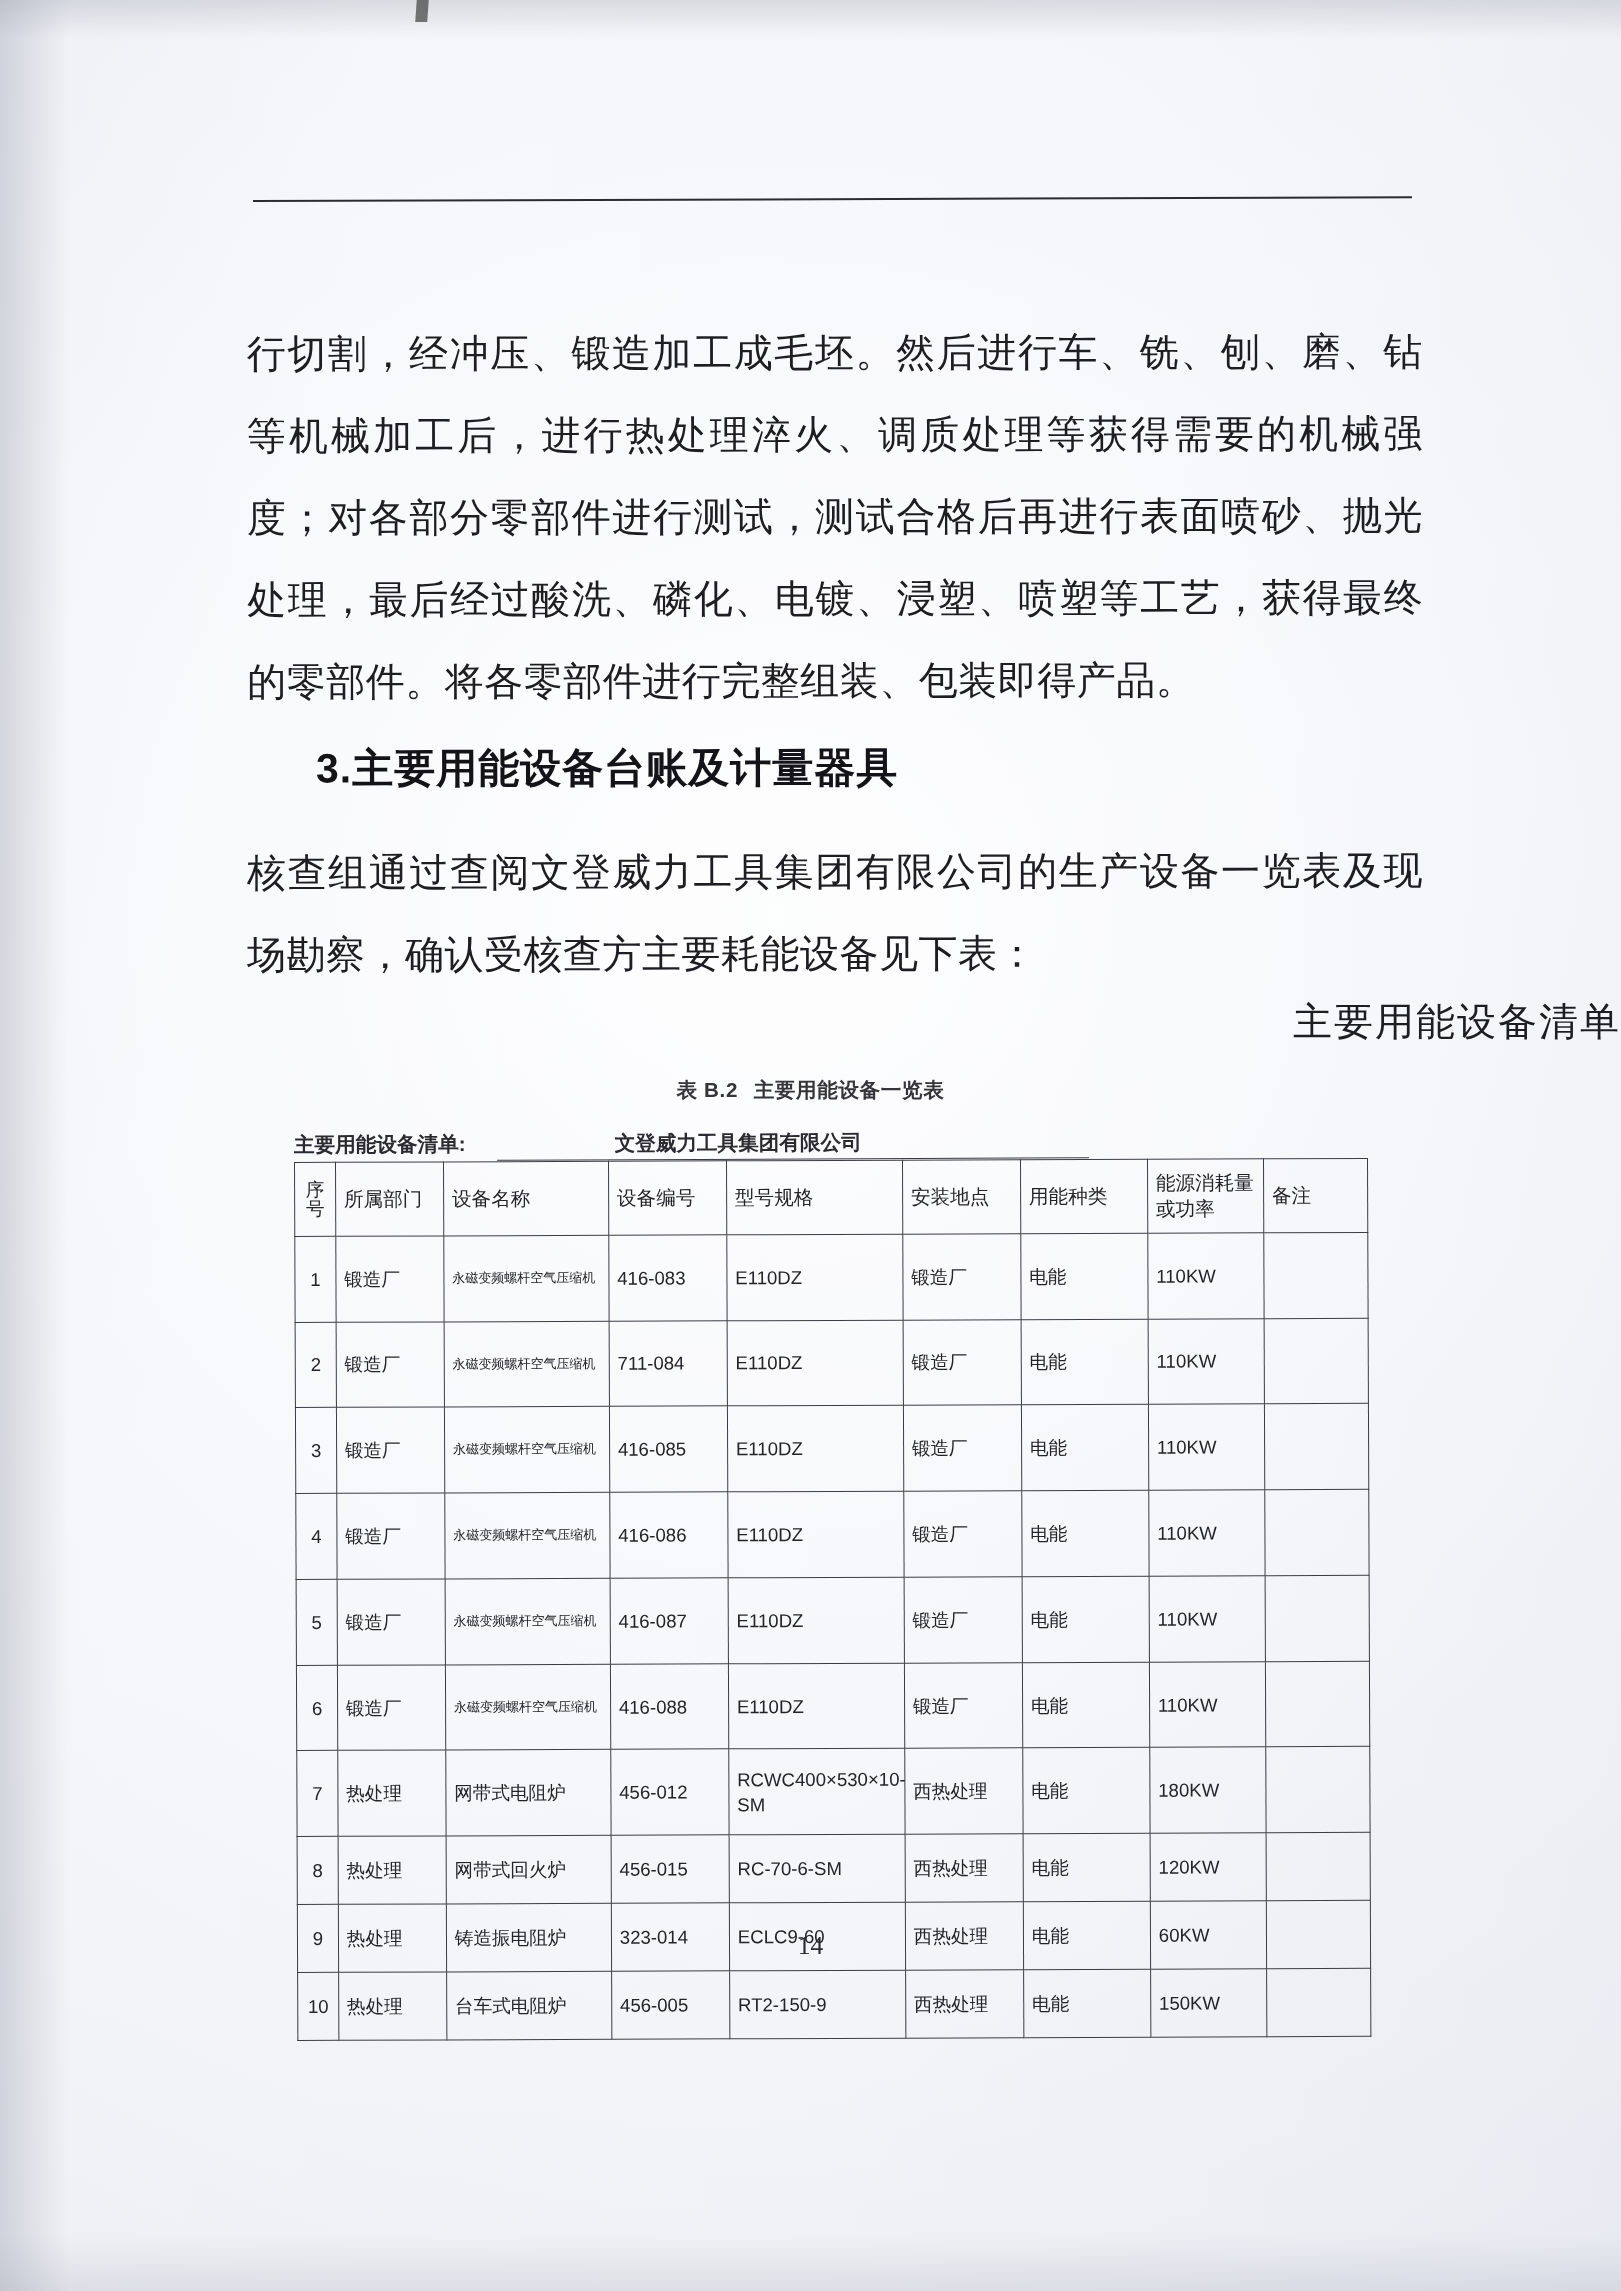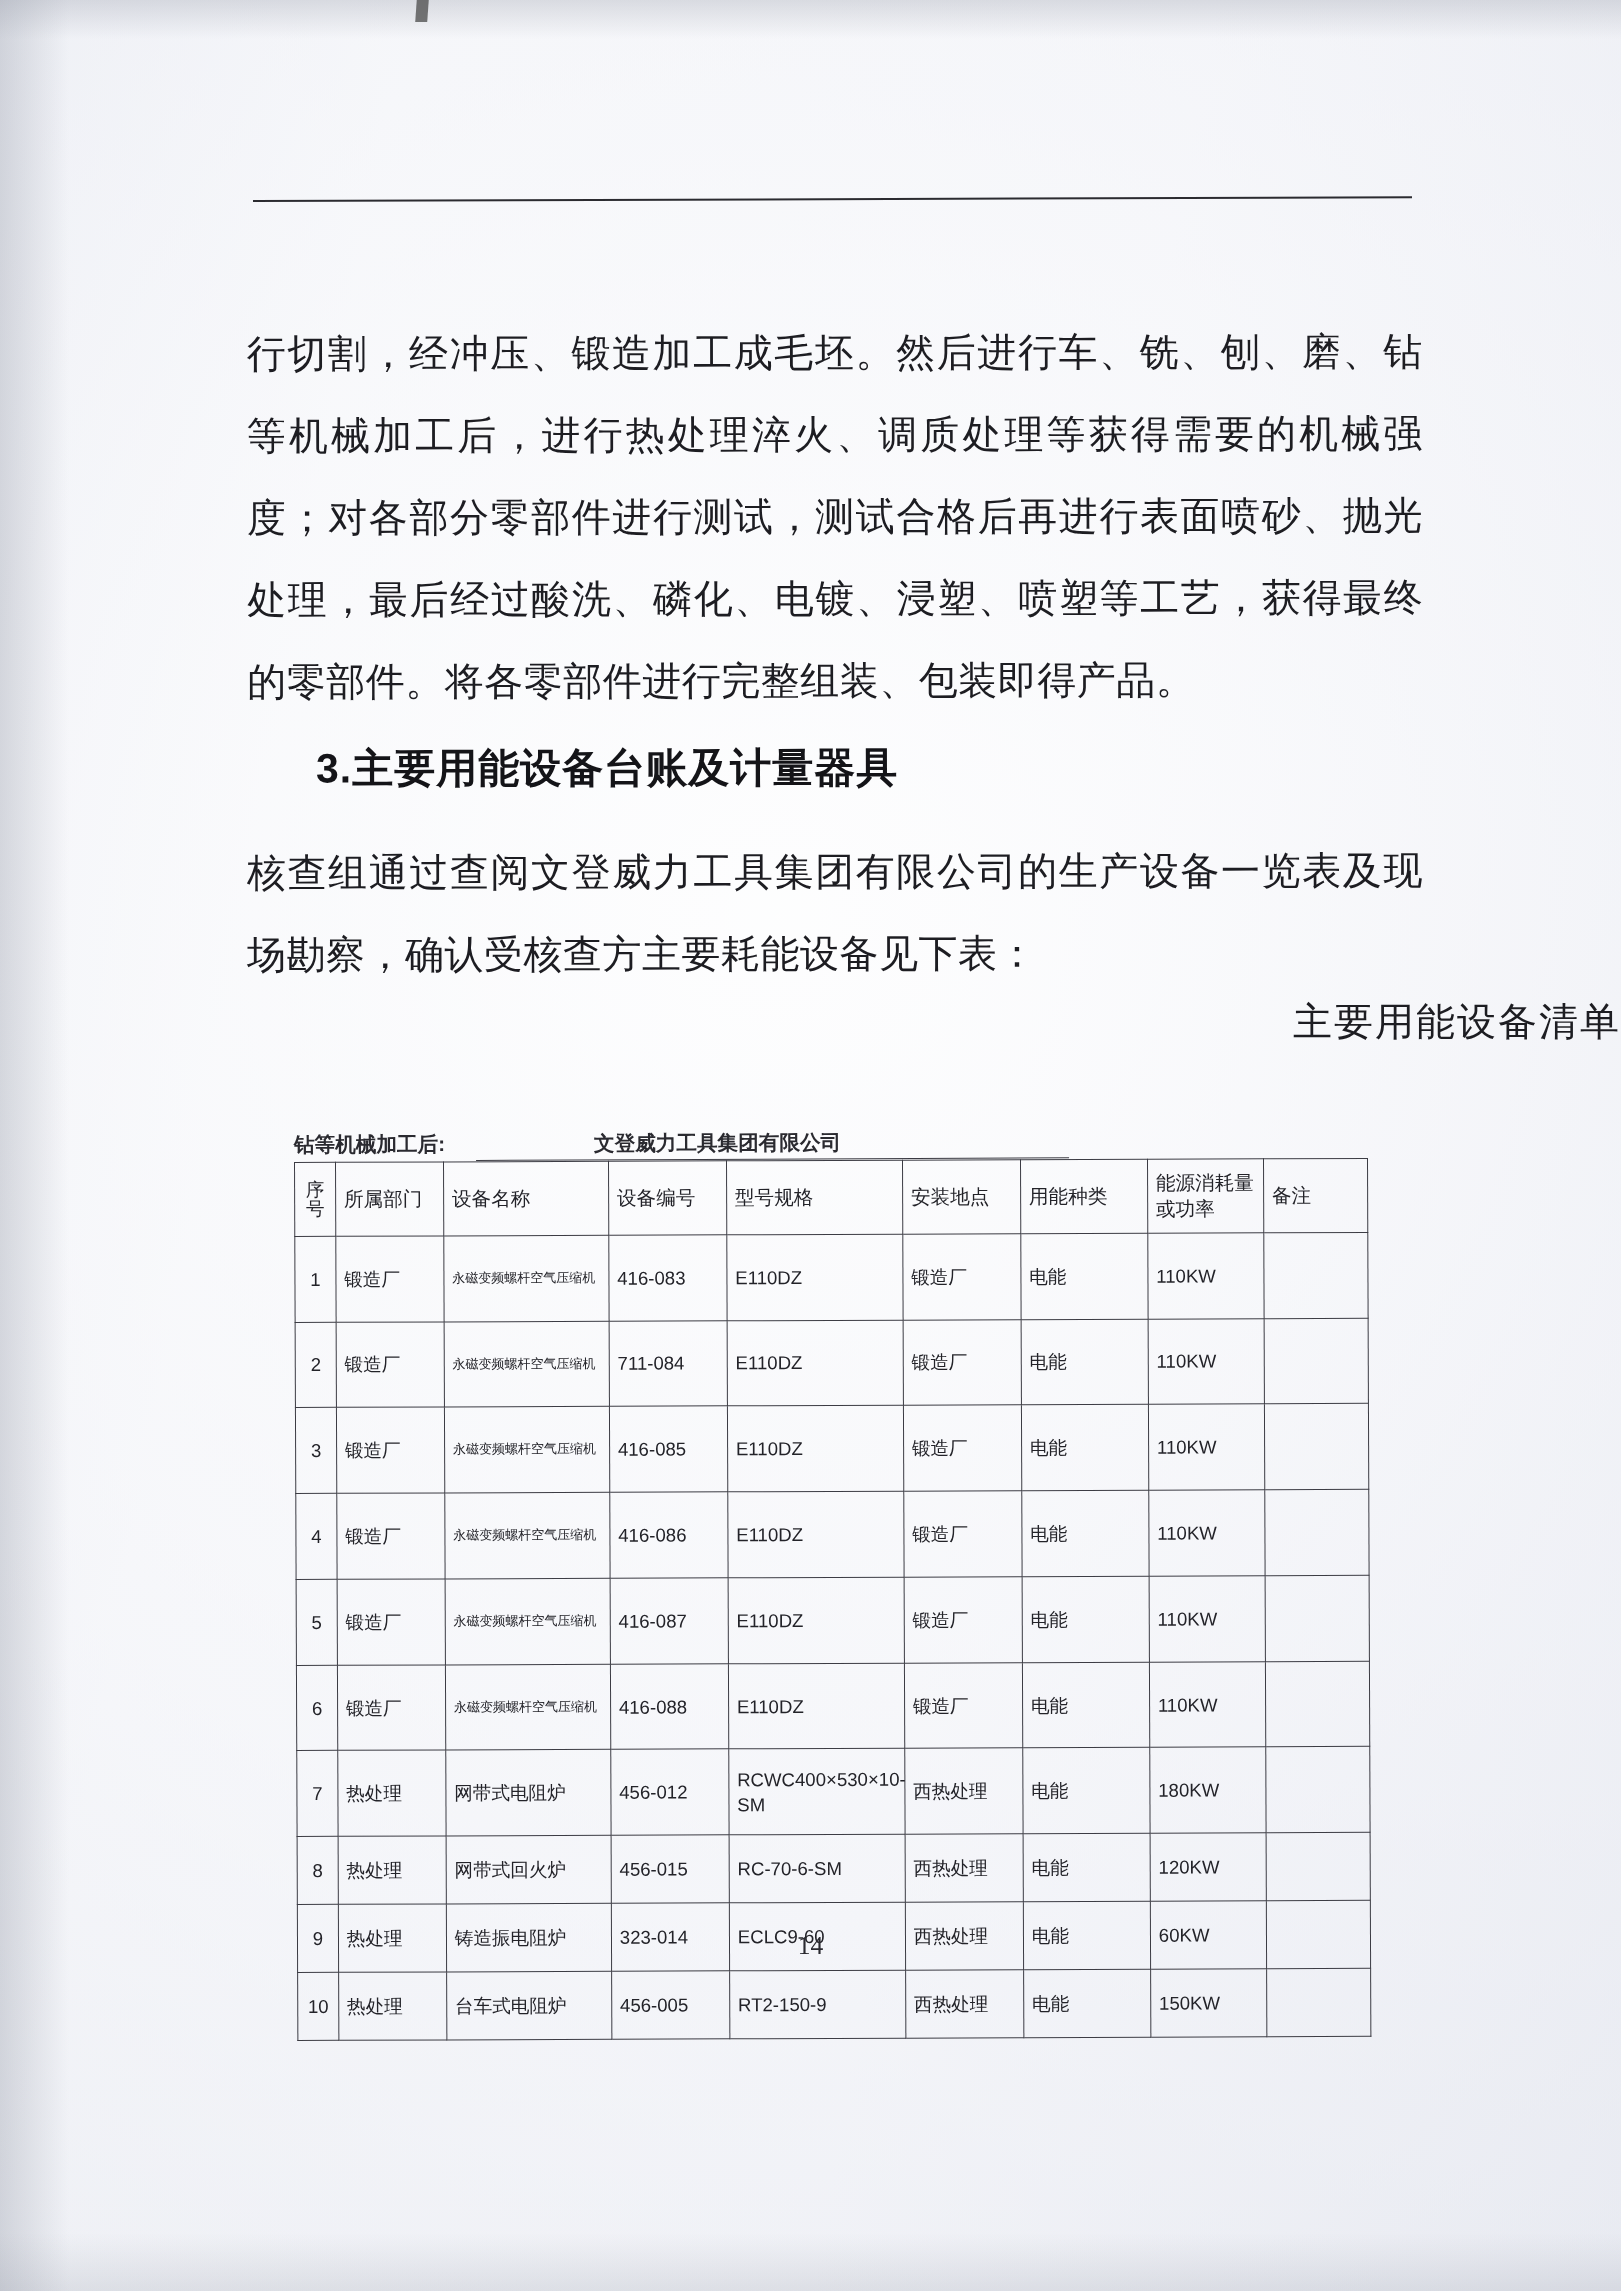--- a/index.html
+++ b/index.html
@@ -255,23 +255,26 @@
     <div class="body-block">
       <div class="para">行切割，经冲压、锻造加工成毛坯。然后进行车、铣、刨、磨、钻等机械加工后，进行热处理淬火、调质处理等获得需要的机械强度；对各部分零部件进行测试，测试合格后再进行表面喷砂、抛光处理，最后经过酸洗、磷化、电镀、浸塑、喷塑等工艺，获得最终的零部件。将各零部件进行完整组装、包装即得产品。</div>
     </div>
 
     <div class="section-heading">3.主要用能设备台账及计量器具</div>
 
     <div class="para2">核查组通过查阅文登威力工具集团有限公司的生产设备一览表及现场勘察，确认受核查方主要耗能设备见下表：</div>
 
     <div class="table-title">主要用能设备清单</div>
 
+    <div class="table-caption">
+      <span class="cap-num">表 B.2</span><span>主要用能设备一览表</span>
+    </div>
 
     <div class="unit-line">
-      <span>钻等机械加工后:</span>
+      <span>主要用能设备清单:</span>
       <span class="unit-value">文登威力工具集团有限公司</span>
     </div>
 
     <div class="equip-table-wrap">
       <table class="equip">
         <colgroup>
           <col class="w-idx">
             <col class="w-dept">
             <col class="w-name">
             <col class="w-no">

